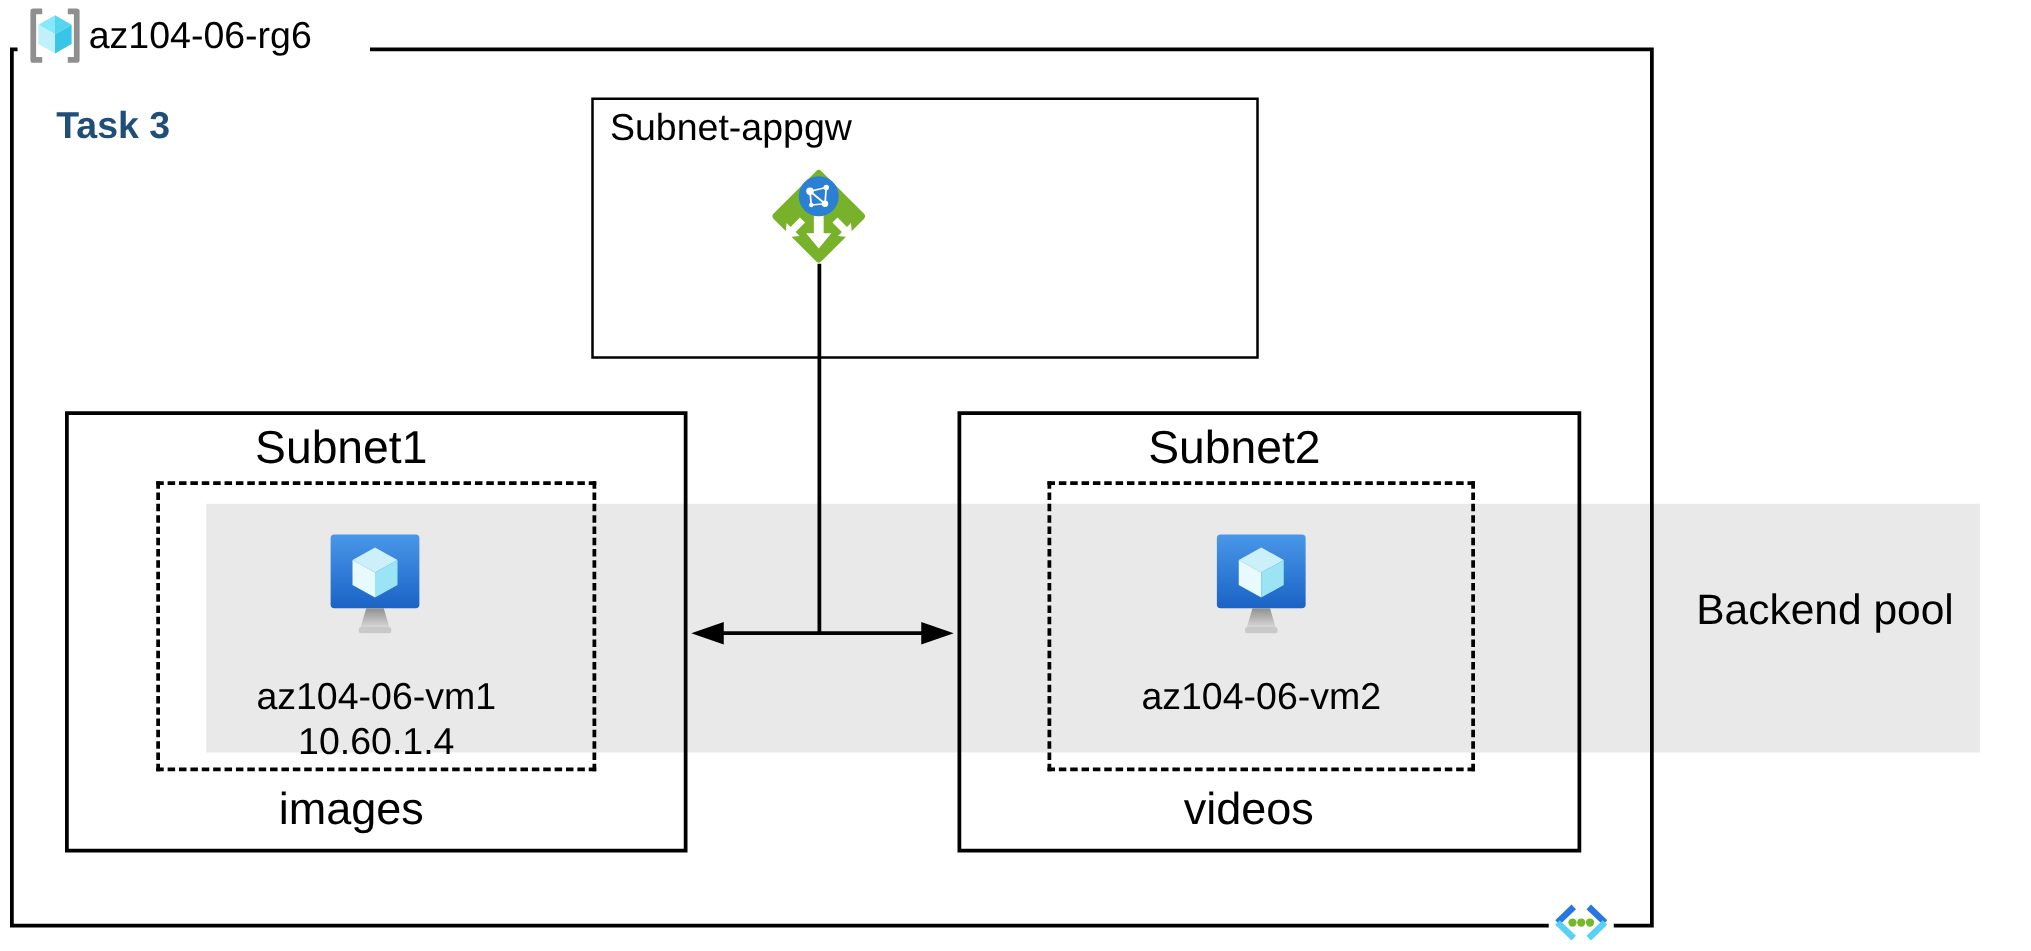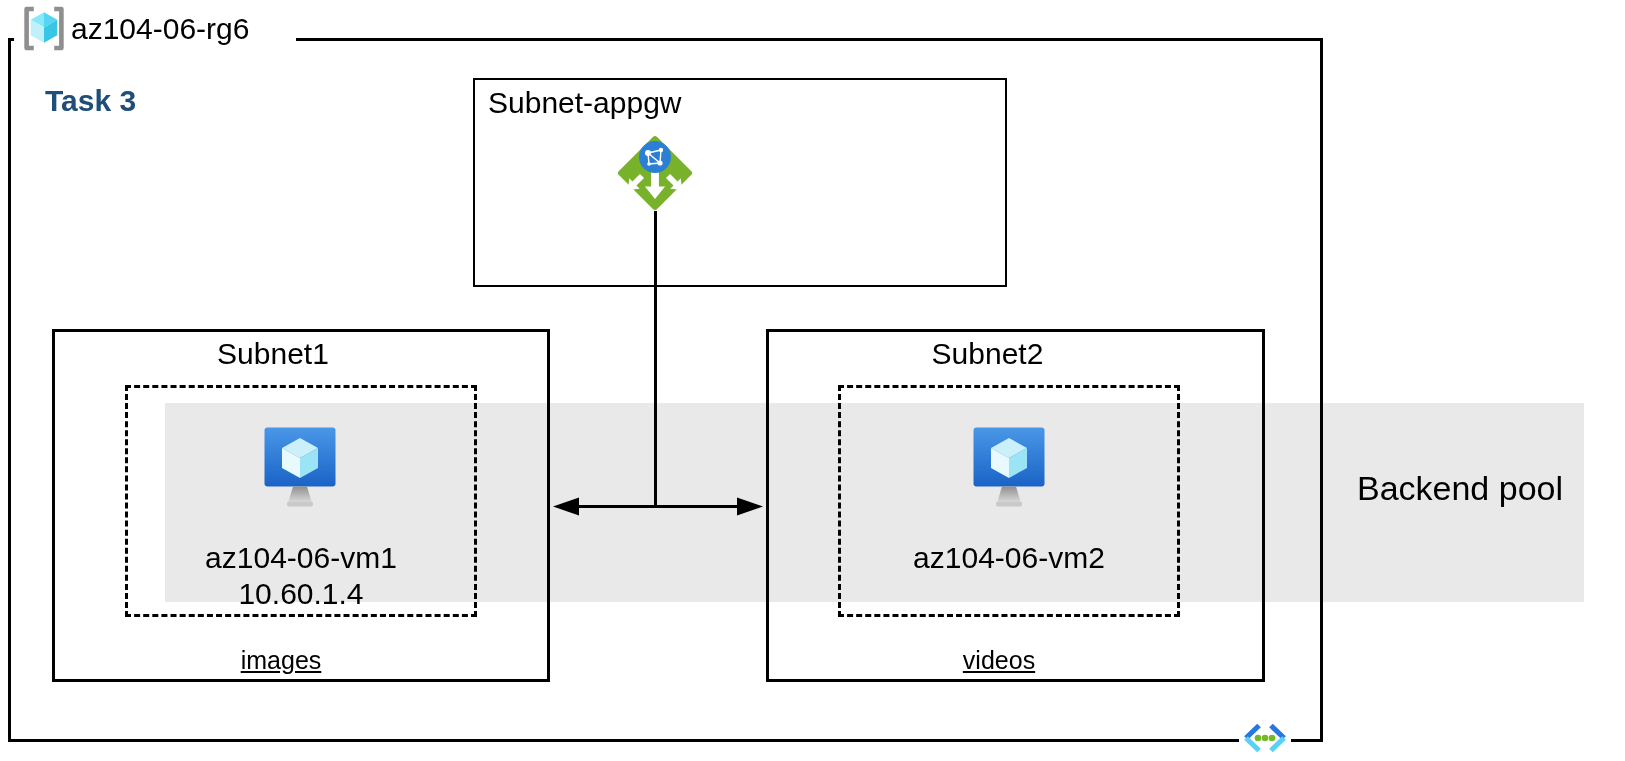--- a/index.html
+++ b/index.html
@@ -30,33 +30,33 @@
   .rg-icon { left:20px; top:6px; width:48px; height:45px; z-index:3; }
   .rg-title { left:71px; top:12px; font-size:30px; line-height:34px; z-index:3; }
 
   .task-label { left:45px; top:84px; font-size:30px; font-weight:bold;
                 color:var(--task_blue,#1f4e79); z-index:3; }
 
   .appgw-subnet-label { left:488px; top:86px; font-size:30px; z-index:3; }
   .appgw-icon { left:615px; top:133px; width:80px; height:80px; z-index:3; }
   .appgw-text { left:697px; top:139px; font-size:30px; line-height:38px; z-index:3; }
 
-  .subnet-label { top:337px; font-size:30px; text-align:center; z-index:3; }
+  .subnet-label { top:337px; font-size:37px; text-align:center; z-index:3; }
   .subnet-label1 { left:52px;  width:498px; }
   .subnet-label2 { left:766px; width:499px; }
   .subnet-label .shift { position:relative; left:-28px; }
 
   .vm-icon { top:426px; width:74px; height:86px; z-index:3; }
   .vm-icon1 { left:263px; }
   .vm-icon2 { left:972px; }
   .vm-text { top:540px; font-size:30px; line-height:36px; text-align:center; z-index:3; }
   .vm-text1 { left:125px; width:352px; }
   .vm-text2 { left:838px; width:342px; }
 
-  .caption { top:646px; font-size:25px; text-align:center; z-index:3;text-decoration:underline; }
+  .caption { top:626px; font-size:36px; text-align:center; z-index:3; }
   .caption1 { left:125px; width:352px; transform:translateX(-20px); }
   .caption2 { left:838px; width:342px; transform:translateX(-10px); }
 
   .connectors { left:0; top:0; width:1625px; height:761px; z-index:2; pointer-events:none; }
 
   .vnet-icon { left:1239px; top:721px; width:52px; height:34px; background:#fff; z-index:3; }
 </style>
 </head>
 <body>
 

